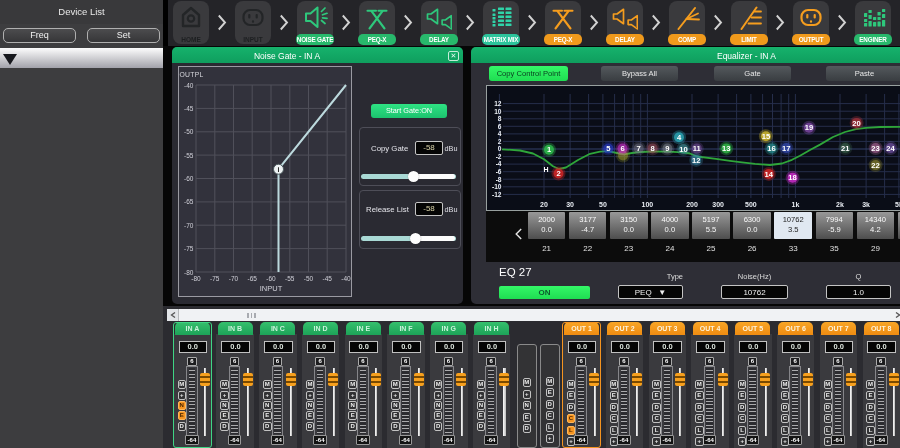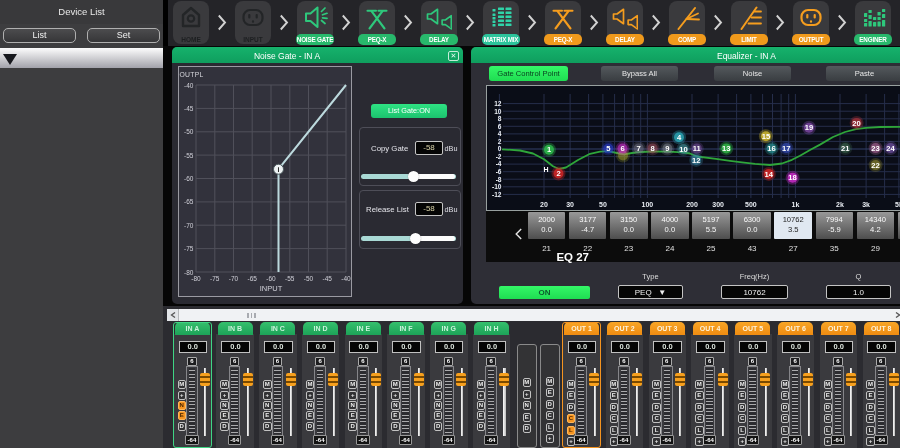--- a/index.html
+++ b/index.html
@@ -6,21 +6,21 @@
 .abs{position:absolute;}
 .txt{position:absolute;white-space:nowrap;}
 </style></head><body>
 
 <div class="abs" style="left:168px;top:0;width:732px;height:46px;background:#242428;"></div>
 <div class="abs" style="left:163px;top:46px;width:737px;height:260px;background:#060606;"></div>
 <div class="abs" style="left:163px;top:306px;width:737px;height:142px;background:#2b2b30;"></div>
 <div class="abs" style="left:0;top:0;width:163px;height:448px;background:#3d3d3f;"></div>
 <div class="abs" style="left:0;top:0;width:163px;height:24px;background:#39393b;"></div>
 <div class="txt" style="left:0;top:6px;width:163px;text-align:center;font-size:9.5px;color:#e8e8e8;">Device List</div>
-<div class="abs" style="left:3px;top:28px;width:73px;height:15px;background:linear-gradient(#4c4c4e,#363638);border:1.2px solid #b0b0b0;border-radius:5px;color:#f2f2f2;font-size:9px;text-align:center;line-height:12px;">List</div>
+<div class="abs" style="left:3px;top:28px;width:73px;height:15px;background:linear-gradient(#4c4c4e,#363638);border:1.2px solid #b0b0b0;border-radius:5px;color:#f2f2f2;font-size:9px;text-align:center;line-height:12px;">Freq</div>
 <div class="abs" style="left:87px;top:28px;width:73px;height:15px;background:linear-gradient(#4c4c4e,#363638);border:1.2px solid #b0b0b0;border-radius:5px;color:#f2f2f2;font-size:9px;text-align:center;line-height:12px;">Set</div>
 <div class="abs" style="left:0;top:48px;width:163px;height:20px;background:linear-gradient(#fdfdfd,#a2a2aa);"></div>
 <div class="abs" style="left:3px;top:53.5px;width:0;height:0;border-left:7.5px solid transparent;border-right:7.5px solid transparent;border-top:11px solid #17181d;"></div>
 <div class="abs" style="left:173px;top:1px;width:36px;height:43px;background:#3a3a3d;border-radius:8px;"></div>
 <svg class="abs" style="left:178px;top:4px;" width="26" height="26" viewBox="0 0 26 26">
     <path d="M5 11 L13 4 L21 11 L21 22 L5 22 Z" fill="none" stroke="#232527" stroke-width="2.4" stroke-linejoin="round"></path>
     <circle cx="13" cy="14.5" r="3.2" fill="none" stroke="#232527" stroke-width="2.2"></circle>
   </svg>
 <div class="txt" style="left:169px;top:36px;width:44px;text-align:center;font-size:6.5px;font-weight:bold;color:#1d1f21;">HOME</div>
 <svg class="abs" style="left:217px;top:14px;" width="10" height="17" viewBox="0 0 10 17">
@@ -192,41 +192,41 @@
     <text x="93.0" y="215" font-size="6.5" fill="#d0d0d8" text-anchor="middle">-60</text>
     <text x="111.8" y="215" font-size="6.5" fill="#d0d0d8" text-anchor="middle">-55</text>
     <text x="130.5" y="215" font-size="6.5" fill="#d0d0d8" text-anchor="middle">-50</text>
     <text x="149.2" y="215" font-size="6.5" fill="#d0d0d8" text-anchor="middle">-45</text>
     <text x="168.0" y="215" font-size="6.5" fill="#d0d0d8" text-anchor="middle">-40</text>
     <text x="93.0" y="225" font-size="7.5" fill="#d0d0d8" text-anchor="middle">INPUT</text>
     <polyline points="100.5,206 100.5,103.2 168,19" fill="none" stroke="#bcd9dd" stroke-width="2"></polyline>
     <circle cx="100.5" cy="103.2" r="5" fill="#eef3f4" stroke="#49565a" stroke-width="1"></circle>
     <text x="100.5" y="106" font-size="7" font-weight="bold" fill="#222" text-anchor="middle" font-family="Liberation Serif">i</text>
   </svg>
-<div class="abs" style="left:371px;top:104px;width:76px;height:14px;background:linear-gradient(#2ee383,#1cc26e);border-radius:3px;color:#fff;font-size:7.3px;text-align:center;line-height:14px;">List Gate:ON</div>
+<div class="abs" style="left:371px;top:104px;width:76px;height:14px;background:linear-gradient(#2ee383,#1cc26e);border-radius:3px;color:#fff;font-size:7.3px;text-align:center;line-height:14px;">Start Gate:ON</div>
 <div class="abs" style="left:359px;top:127px;width:102px;height:59px;border:1px solid #4e4e58;border-radius:4px;"></div>
 <div class="txt" style="left:371px;top:143.5px;font-size:7.8px;color:#e4e4ea;">Copy Gate</div>
 <div class="abs" style="left:415px;top:141px;width:28px;height:13.5px;background:#050505;border:1.3px solid #c4c4c4;border-radius:2px;color:#f0f0f0;font-size:8px;text-align:center;line-height:12px;color:#d8d2a8;">-58</div>
 <div class="txt" style="left:444.5px;top:144px;font-size:7.3px;color:#dfdfe6;">dBu</div>
 <div class="abs" style="left:361px;top:174.2px;width:94.5px;height:4.8px;background:#a9d9d5;border-radius:2.5px;"></div>
 <div class="abs" style="left:413px;top:174.2px;width:42px;height:4.8px;background:#fcfcfc;border-radius:2.5px;"></div>
 <div class="abs" style="left:408px;top:171.0px;width:11px;height:11px;background:#fdfdfd;border-radius:50%;box-shadow:0 0 1px rgba(0,0,0,.5);"></div>
 <div class="abs" style="left:359px;top:190px;width:102px;height:59px;border:1px solid #4e4e58;border-radius:4px;"></div>
 <div class="txt" style="left:366px;top:204.5px;font-size:7.8px;color:#e4e4ea;">Release List</div>
 <div class="abs" style="left:415px;top:202px;width:28px;height:13.5px;background:#050505;border:1.3px solid #c4c4c4;border-radius:2px;color:#f0f0f0;font-size:8px;text-align:center;line-height:12px;color:#d8d2a8;">-58</div>
 <div class="txt" style="left:444.5px;top:205px;font-size:7.3px;color:#dfdfe6;">dBu</div>
 <div class="abs" style="left:361px;top:236.2px;width:94.5px;height:4.8px;background:#a9d9d5;border-radius:2.5px;"></div>
 <div class="abs" style="left:415px;top:236.2px;width:40px;height:4.8px;background:#fcfcfc;border-radius:2.5px;"></div>
 <div class="abs" style="left:410px;top:233.0px;width:11px;height:11px;background:#fdfdfd;border-radius:50%;box-shadow:0 0 1px rgba(0,0,0,.5);"></div>
 <div class="abs" style="left:471px;top:47px;width:551px;height:257px;background:#2e2e36;border-radius:5px;"></div>
 <div class="abs" style="left:471px;top:47px;width:551px;height:15.5px;background:linear-gradient(#16b26c,#0f9e5e);border-radius:5px 5px 0 0;"></div>
 <div class="txt" style="left:471px;top:51px;width:551px;text-align:center;font-size:8.5px;color:#fff;">Equalizer - IN A</div>
-<div class="abs" style="left:489px;top:66px;width:79px;height:15px;background:linear-gradient(#34f767,#1fdd52);border-radius:3px;color:#0a3d20;font-size:7.6px;text-align:center;line-height:15px;">Gate Control Point</div>
+<div class="abs" style="left:489px;top:66px;width:79px;height:15px;background:linear-gradient(#34f767,#1fdd52);border-radius:3px;color:#0a3d20;font-size:7.6px;text-align:center;line-height:15px;">Copy Control Point</div>
 <div class="abs" style="left:601px;top:66px;width:77px;height:15px;background:linear-gradient(#54595d,#393d41);border-radius:3px;color:#e8e8e8;font-size:7.6px;text-align:center;line-height:15px;">Bypass All</div>
-<div class="abs" style="left:714px;top:66px;width:77px;height:15px;background:linear-gradient(#54595d,#393d41);border-radius:3px;color:#e8e8e8;font-size:7.6px;text-align:center;line-height:15px;">Noise</div>
+<div class="abs" style="left:714px;top:66px;width:77px;height:15px;background:linear-gradient(#54595d,#393d41);border-radius:3px;color:#e8e8e8;font-size:7.6px;text-align:center;line-height:15px;">Gate</div>
 <div class="abs" style="left:826px;top:66px;width:77px;height:15px;background:linear-gradient(#54595d,#393d41);border-radius:3px;color:#e8e8e8;font-size:7.6px;text-align:center;line-height:15px;">Paste</div>
 <div class="abs" style="left:486px;top:85px;width:522px;height:126px;background:#0a0d17;border:1px solid #98a09f;"></div>
 <svg class="abs" style="left:487px;top:86px;" width="413" height="124" viewBox="0 0 413 124">
     <line x1="12.4" y1="8" x2="12.4" y2="112" stroke="#262e4b" stroke-width="1"></line>
     <line x1="57.0" y1="8" x2="57.0" y2="112" stroke="#262e4b" stroke-width="1"></line>
     <line x1="83.1" y1="8" x2="83.1" y2="112" stroke="#262e4b" stroke-width="1"></line>
     <line x1="101.6" y1="8" x2="101.6" y2="112" stroke="#262e4b" stroke-width="1"></line>
     <line x1="115.9" y1="8" x2="115.9" y2="112" stroke="#262e4b" stroke-width="1"></line>
     <line x1="127.6" y1="8" x2="127.6" y2="112" stroke="#262e4b" stroke-width="1"></line>
     <line x1="137.5" y1="8" x2="137.5" y2="112" stroke="#262e4b" stroke-width="1"></line>
@@ -365,33 +365,33 @@
 <div class="txt" style="left:527.8px;top:243.5px;width:37.6px;text-align:center;font-size:8px;color:#e0e0e0;">21</div>
 <div class="abs" style="left:568.9px;top:211.5px;width:37.6px;height:27.5px;border-radius:1px;background:linear-gradient(#989898,#4e4e4e);color:#fafafa;font-size:7.6px;text-align:center;padding-top:3px;line-height:10.5px;">3177<br>-4.7</div>
 <div class="txt" style="left:568.9px;top:243.5px;width:37.6px;text-align:center;font-size:8px;color:#e0e0e0;">22</div>
 <div class="abs" style="left:610.0px;top:211.5px;width:37.6px;height:27.5px;border-radius:1px;background:linear-gradient(#989898,#4e4e4e);color:#fafafa;font-size:7.6px;text-align:center;padding-top:3px;line-height:10.5px;">3150<br>0.0</div>
 <div class="txt" style="left:610.0px;top:243.5px;width:37.6px;text-align:center;font-size:8px;color:#e0e0e0;">23</div>
 <div class="abs" style="left:651.1px;top:211.5px;width:37.6px;height:27.5px;border-radius:1px;background:linear-gradient(#989898,#4e4e4e);color:#fafafa;font-size:7.6px;text-align:center;padding-top:3px;line-height:10.5px;">4000<br>0.0</div>
 <div class="txt" style="left:651.1px;top:243.5px;width:37.6px;text-align:center;font-size:8px;color:#e0e0e0;">24</div>
 <div class="abs" style="left:692.2px;top:211.5px;width:37.6px;height:27.5px;border-radius:1px;background:linear-gradient(#989898,#4e4e4e);color:#fafafa;font-size:7.6px;text-align:center;padding-top:3px;line-height:10.5px;">5197<br>5.5</div>
 <div class="txt" style="left:692.2px;top:243.5px;width:37.6px;text-align:center;font-size:8px;color:#e0e0e0;">25</div>
 <div class="abs" style="left:733.3px;top:211.5px;width:37.6px;height:27.5px;border-radius:1px;background:linear-gradient(#989898,#4e4e4e);color:#fafafa;font-size:7.6px;text-align:center;padding-top:3px;line-height:10.5px;">6300<br>0.0</div>
-<div class="txt" style="left:733.3px;top:243.5px;width:37.6px;text-align:center;font-size:8px;color:#e0e0e0;">43</div>
+<div class="txt" style="left:733.3px;top:243.5px;width:37.6px;text-align:center;font-size:8px;color:#e0e0e0;">26</div>
 <div class="abs" style="left:774.4px;top:211.5px;width:37.6px;height:27.5px;border-radius:1px;background:#e0e8f1;color:#1d1d1d;font-size:7.6px;text-align:center;padding-top:3px;line-height:10.5px;">10762<br>3.5</div>
-<div class="txt" style="left:774.4px;top:243.5px;width:37.6px;text-align:center;font-size:8px;color:#e0e0e0;">27</div>
+<div class="txt" style="left:774.4px;top:243.5px;width:37.6px;text-align:center;font-size:8px;color:#e0e0e0;">33</div>
 <div class="abs" style="left:815.5px;top:211.5px;width:37.6px;height:27.5px;border-radius:1px;background:linear-gradient(#989898,#4e4e4e);color:#fafafa;font-size:7.6px;text-align:center;padding-top:3px;line-height:10.5px;">7994<br>-5.9</div>
 <div class="txt" style="left:815.5px;top:243.5px;width:37.6px;text-align:center;font-size:8px;color:#e0e0e0;">35</div>
 <div class="abs" style="left:856.6px;top:211.5px;width:37.6px;height:27.5px;border-radius:1px;background:linear-gradient(#989898,#4e4e4e);color:#fafafa;font-size:7.6px;text-align:center;padding-top:3px;line-height:10.5px;">14340<br>4.2</div>
 <div class="txt" style="left:856.6px;top:243.5px;width:37.6px;text-align:center;font-size:8px;color:#e0e0e0;">29</div>
 <div class="abs" style="left:897.7px;top:211.5px;width:37.6px;height:27.5px;border-radius:1px;background:linear-gradient(#989898,#4e4e4e);color:#fafafa;font-size:7.6px;text-align:center;padding-top:3px;line-height:10.5px;">20000<br>0.0</div>
-<div class="txt" style="left:499px;top:251px;width:90px;text-align:right;font-size:11.5px;font-weight:bold;color:#fff;">EQ 27</div>
+<div class="txt" style="left:499px;top:266px;width:90px;text-align:left;font-size:11.5px;font-weight:normal;color:#fff;">EQ 27</div>
 <div class="abs" style="left:499px;top:286px;width:91px;height:13px;background:linear-gradient(#34f767,#1fdd52);border-radius:2px;color:#0c5c2e;font-size:8px;font-weight:bold;text-align:center;line-height:13px;">ON</div>
-<div class="txt" style="left:618px;top:272px;width:65px;text-align:center;font-size:7.5px;color:#dcdcdc;">Type</div>
+<div class="txt" style="left:618px;top:272px;width:65px;text-align:right;font-size:7.5px;color:#dcdcdc;">Type</div>
 <div class="abs" style="left:618px;top:285px;width:65px;height:14px;background:#050505;border:1.3px solid #c4c4c4;border-radius:2px;color:#f0f0f0;font-size:8px;text-align:center;line-height:12px;line-height:13px;">PEQ&nbsp;&nbsp;&nbsp;▼</div>
-<div class="txt" style="left:721px;top:272px;width:67px;text-align:center;font-size:7.5px;color:#dcdcdc;">Freq(Hz)</div>
+<div class="txt" style="left:721px;top:272px;width:67px;text-align:center;font-size:7.5px;color:#dcdcdc;">Noise(Hz)</div>
 <div class="abs" style="left:721px;top:285px;width:67px;height:14px;background:#050505;border:1.3px solid #c4c4c4;border-radius:2px;color:#f0f0f0;font-size:8px;text-align:center;line-height:12px;line-height:13px;">10762</div>
 <div class="txt" style="left:826px;top:272px;width:65px;text-align:center;font-size:7.5px;color:#dcdcdc;">Q</div>
 <div class="abs" style="left:826px;top:285px;width:65px;height:14px;background:#050505;border:1.3px solid #c4c4c4;border-radius:2px;color:#f0f0f0;font-size:8px;text-align:center;line-height:12px;line-height:13px;">1.0</div>
 <div class="abs" style="left:167px;top:308.5px;width:733px;height:12px;background:#f0f2f4;"></div>
 <div class="abs" style="left:167px;top:308.5px;width:12px;height:12px;background:#e2e5e8;border-right:1px solid #b5b8bb;"></div>
 <svg class="abs" style="left:169.5px;top:311.5px;" width="7" height="6" viewBox="0 0 7 6">
     <path d="M5 0.5 L1.5 3 L5 5.5" fill="none" stroke="#555" stroke-width="1.3"></path>
   </svg>
 <div class="abs" style="left:247px;top:312.5px;width:1.5px;height:5px;background:#a8abb0;"></div>
 <div class="abs" style="left:250.5px;top:312.5px;width:1.5px;height:5px;background:#a8abb0;"></div>

